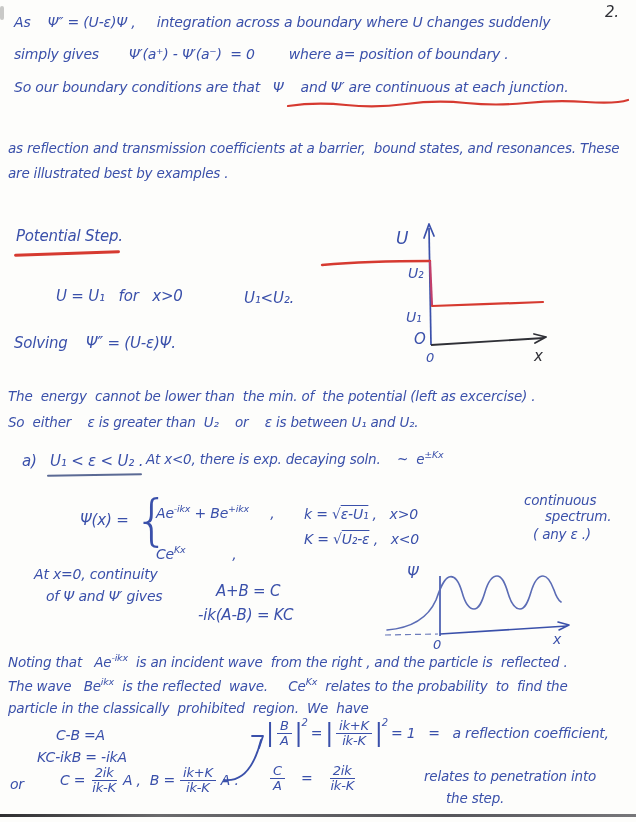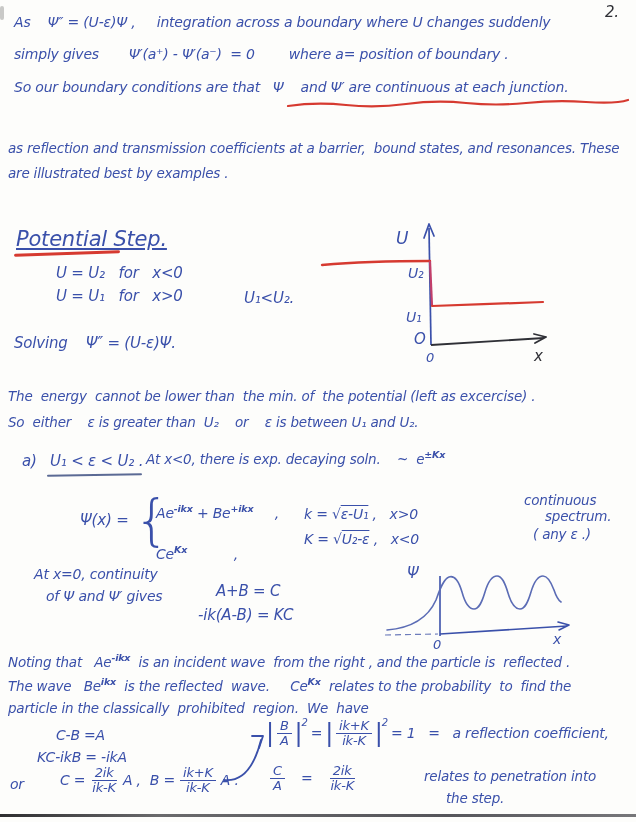--- a/index.html
+++ b/index.html
@@ -3,23 +3,23 @@
 <meta charset="utf-8">
 <style>
   html,body{margin:0;padding:0;background:#e8e8e6;}
   .page{
     position:relative;width:636px;height:822px;margin:0 auto;
     background:#fdfdfb;overflow:hidden;
     font-family:"DejaVu Sans",sans-serif;font-style:italic;
     color:#3a50aa;letter-spacing:-0.2px;
   }
   .t{position:absolute;white-space:pre;font-size:13.5px;line-height:1.2;}
-  .fs14{font-size:14px;} .fs15{font-size:15px;} .fs16{font-size:21px;text-decoration:underline;}
+  .fs14{font-size:14px;} .fs15{font-size:15px;} .fs16{font-size:15px;}
   .dark{color:#2f3036;}
-  .sup{font-size:9.5px;vertical-align:6px;letter-spacing:-0.2px;font-weight:bold;}
+  .sup{font-size:9.5px;vertical-align:6px;letter-spacing:-0.2px;}
   .rad{text-decoration:overline;}
   .row{display:flex;align-items:center;gap:5px;}
   .frac{display:inline-flex;flex-direction:column;align-items:center;line-height:1.1;font-size:13px;}
   .frac .num{display:block;padding:0 3px;border-bottom:1.4px solid currentColor;}
   .frac .den{display:block;padding:0 2px;}
   .bar{font-size:24px;line-height:0.8;font-style:normal;}
   .sq{font-size:10px;align-self:flex-start;margin:-2px 0 0 -4px;}
   .brace{position:absolute;font-size:56px;line-height:1;font-style:normal;font-weight:300;}
   .uline{position:absolute;border-radius:2px;}
   .corner-mark{position:absolute;left:0;top:6px;width:4px;height:14px;background:#c9c9c7;border-radius:2px;}
@@ -43,21 +43,20 @@
   <svg style="position:absolute;left:286px;top:96px" width="346" height="14" viewBox="0 0 346 14">
     <path d="M2,10 Q30,6 60,9 T120,8 T180,7 T240,7 T300,6 T342,4" fill="none" stroke="#d63a30" stroke-width="2.2" stroke-linecap="round"></path>
   </svg>
 
   <div class="t" style="left:8px;top:140px">as reflection and transmission coefficients at a barrier,  bound states, and resonances. These</div>
   <div class="t" style="left:8px;top:165px">are illustrated best by examples .</div>
 
   <div class="t fs16" style="left:16px;top:227px">Potential Step.</div>
   <div class="uline" style="left:14px;top:252px;width:106px;height:3px;background:#d63a30;transform:rotate(-2deg)"></div>
 
-  <div class="t fs15" style="left:56px;top:264px">U = U₂   for   x&lt;0</div>
   <div class="t fs15" style="left:56px;top:287px">U = U₁   for   x&gt;0</div>
   <div class="t fs15" style="left:244px;top:289px">U₁&lt;U₂.</div>
   <div class="t fs15" style="left:14px;top:334px">Solving    Ψ″ = (U-ε)Ψ.</div>
 
   <svg style="position:absolute;left:316px;top:214px" width="240" height="152" viewBox="0 0 240 152">
 
     <path d="M115,131 L113,14" fill="none" stroke="#3a50aa" stroke-width="1.7"></path>
     <path d="M113,10 L108,24 M113,10 L118,22" fill="none" stroke="#3a50aa" stroke-width="1.7" stroke-linecap="round"></path>
 
     <path d="M115,131 L228,124" fill="none" stroke="#2f3036" stroke-width="1.8"></path>

